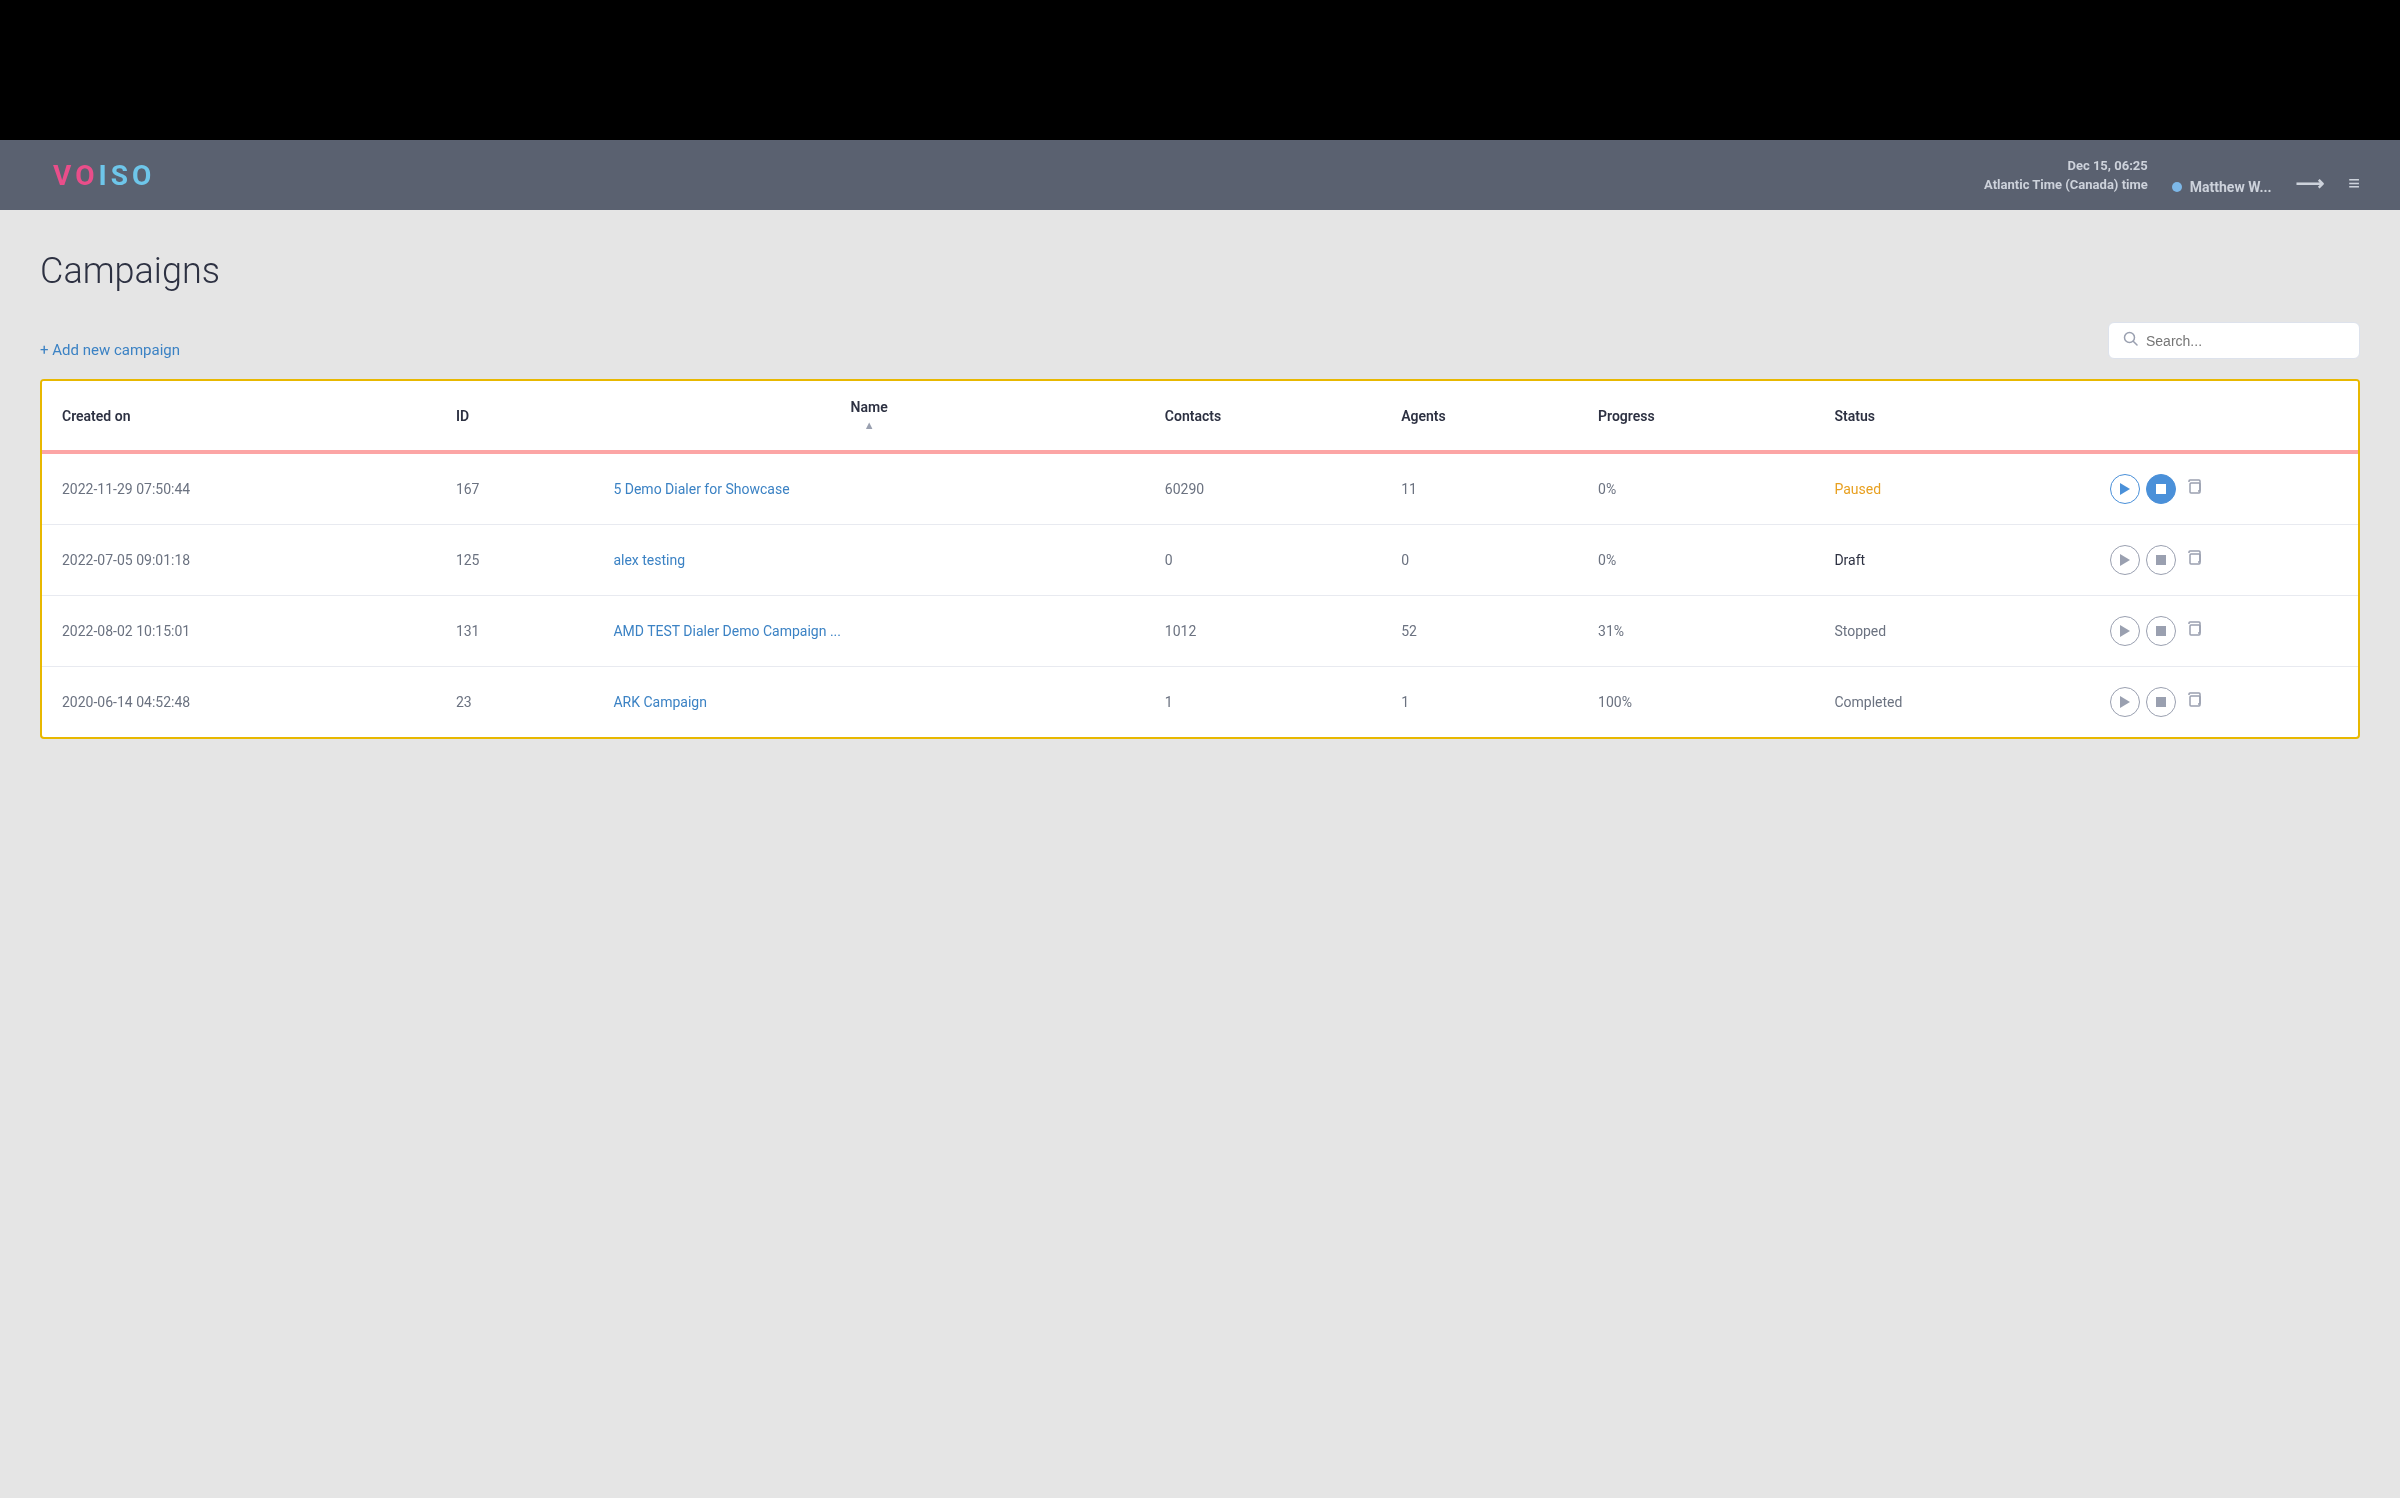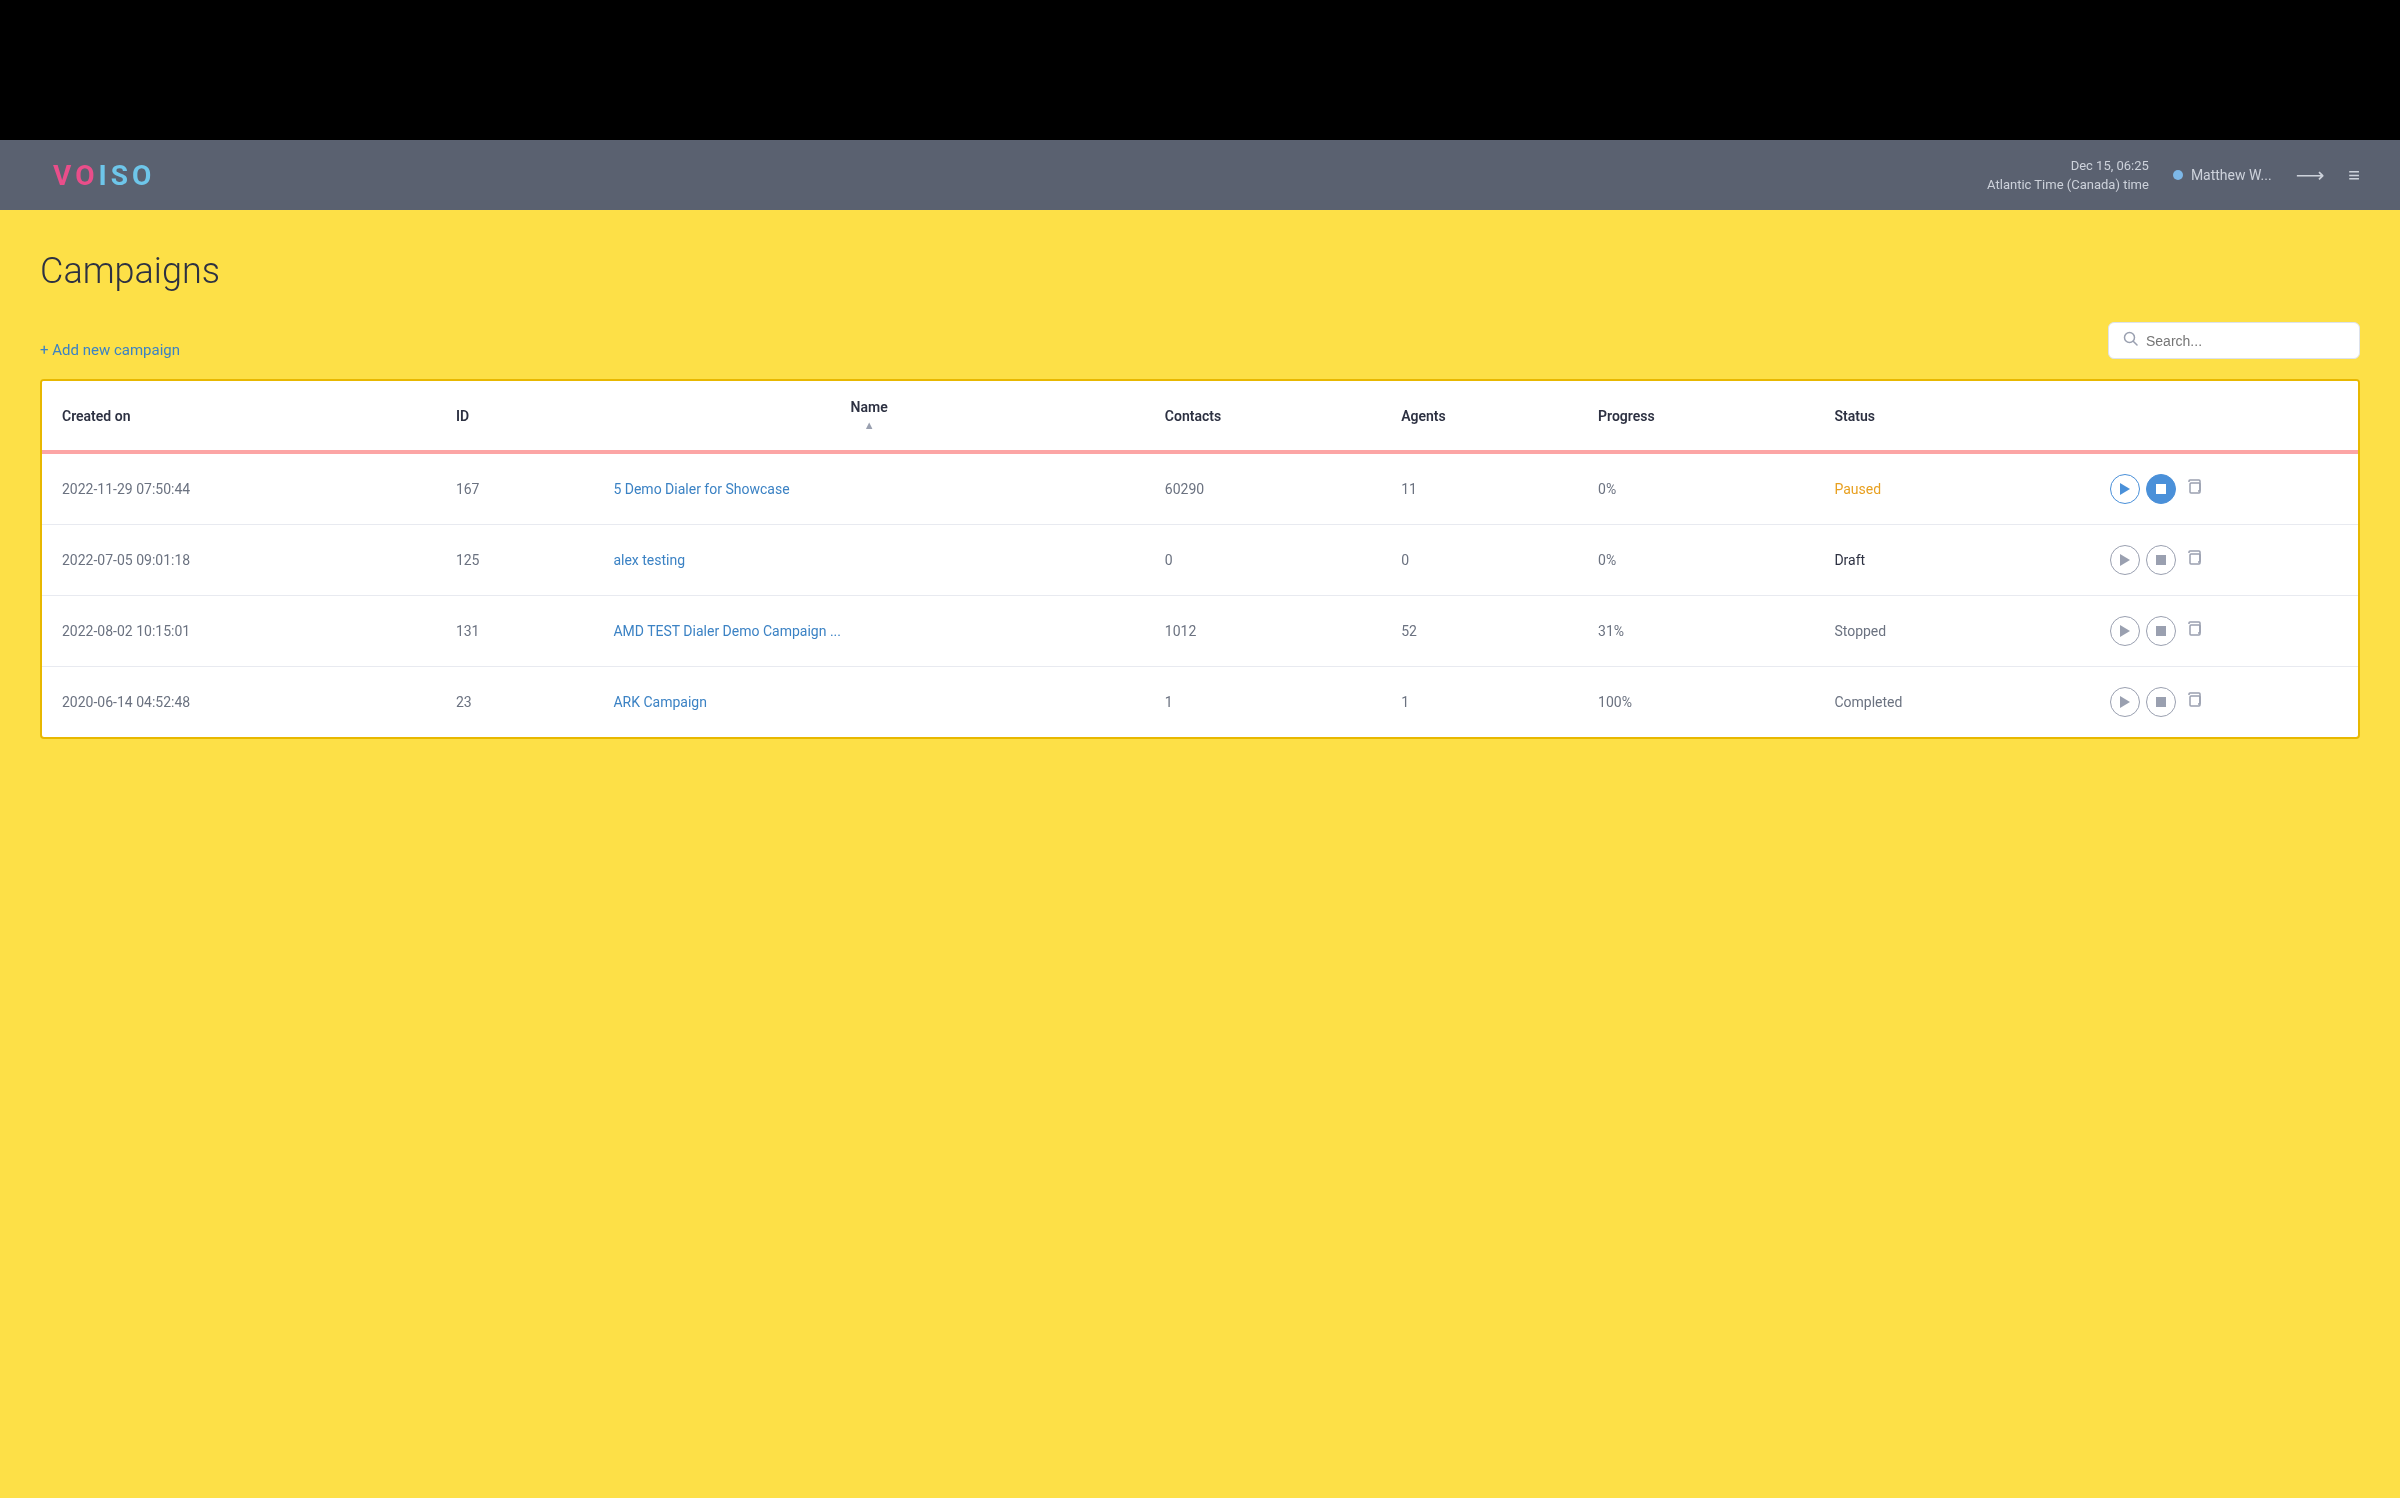--- a/index.html
+++ b/index.html
@@ -37,22 +37,23 @@
     }
 
     .logo-v { color: #e94e8a; }
     .logo-o1 { color: #e94e8a; }
     .logo-i { color: #6ec6ea; }
     .logo-s { color: #6ec6ea; }
     .logo-o2 { color: #6ec6ea; }
 
     .header-right {
       display: flex;
-      align-items: center;
+      align-items: flex-end;
       gap: 24px;
+      font-weight: bold;
     }
 
     .datetime-info {
       text-align: right;
       color: #cdd2db;
       font-size: 13px;
       line-height: 1.5;
     }
 
     .user-info {
@@ -70,21 +71,21 @@
       border-radius: 50%;
     }
 
     .header-icon {
       color: #cdd2db;
       font-size: 20px;
       cursor: pointer;
     }
 
     .main-content {
-      background: #fde047;
+      background: #e5e5e5;
       min-height: calc(100vh - 210px);
       padding: 40px 40px 60px 40px;
     }
 
     .page-title {
       font-size: 36px;
       font-weight: 300;
       color: #2d3142;
       margin-bottom: 30px;
     }

